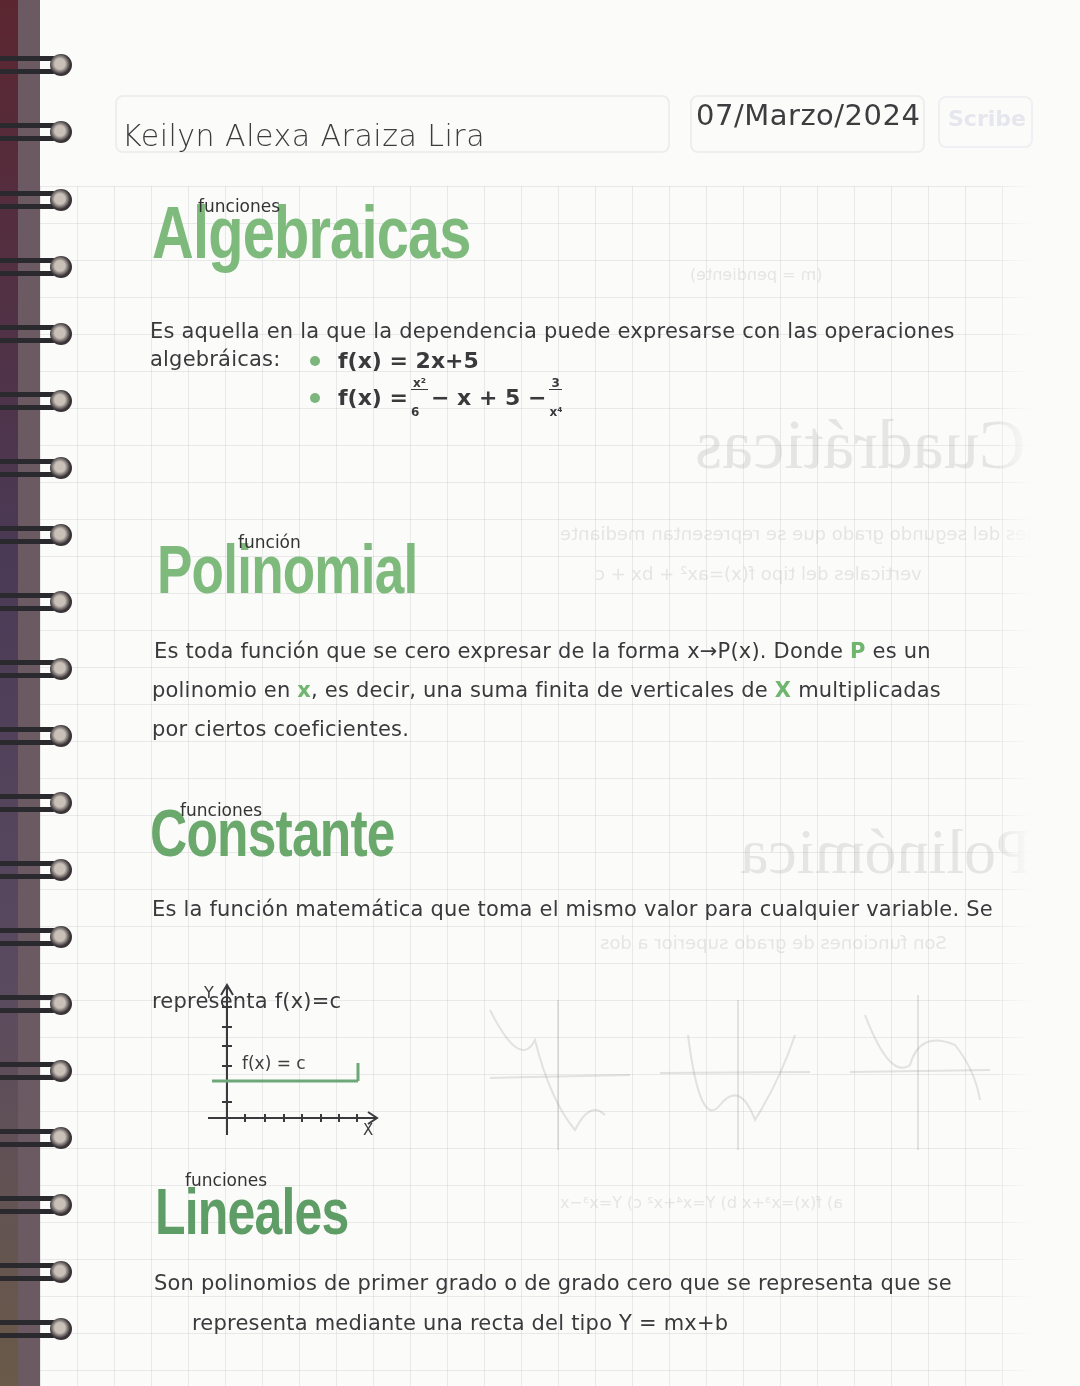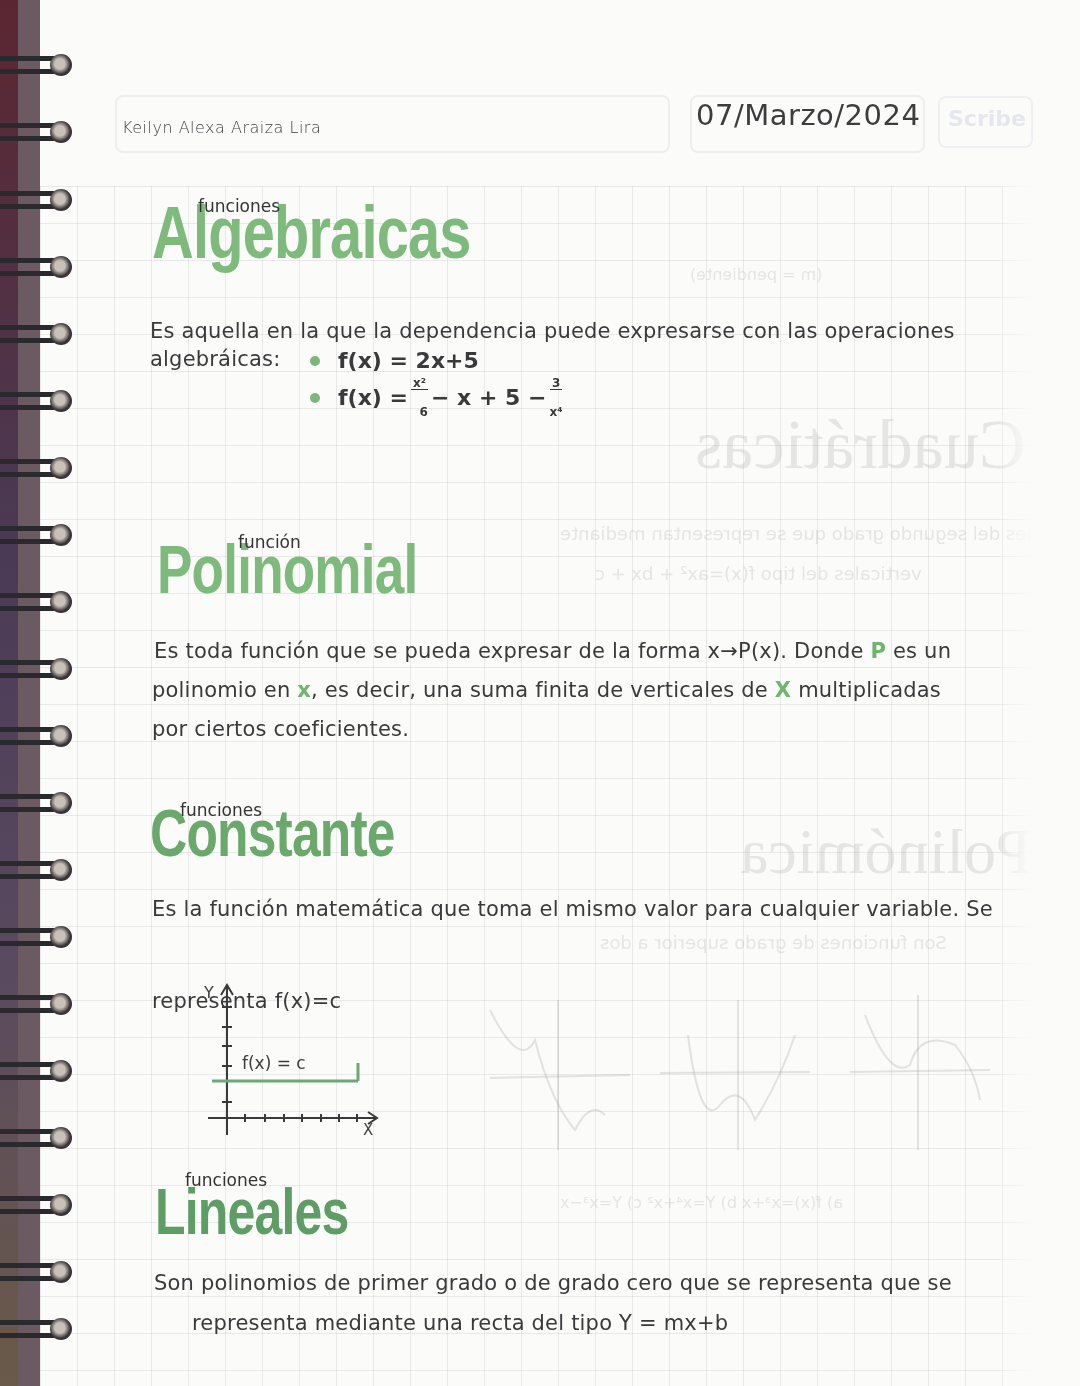--- a/index.html
+++ b/index.html
@@ -27,38 +27,38 @@
     .binding-strip { position: absolute; left: 0; top: 0; width: 18px; height: 1386px;
       background: linear-gradient(to bottom, #5b2630, #4a3a55 40%, #5a4a60 70%, #6a5a48); }
     .ring { position: absolute; left: 0; width: 74px; height: 30px; }
     .ring .wire { position: absolute; left: 0; top: 6px; width: 62px; height: 18px;
       border: 5px solid #2a2a2e; border-left: none; border-radius: 0 14px 14px 0; }
     .ring .hole { position: absolute; left: 50px; top: 4px; width: 22px; height: 22px; border-radius: 50%;
       background: radial-gradient(circle at 45% 45%, #c9c0b8 0 30%, #3a3438 60%); }
 
     .header-box { position: absolute; border: 2px solid #eeeeee; border-radius: 8px; }
     .hw { font-family: "DejaVu Sans", sans-serif; color: #3d3d40; position: absolute; white-space: nowrap; }
-    .name { left: 122px; top: 118px; font-size: 16px; letter-spacing: 0.5px; font-weight: 300; }
+    .name { left: 122px; top: 118px; font-size: 30px; letter-spacing: 0.5px; font-weight: 300; }
     .date { left: 696px; top: 98px; font-size: 29px; letter-spacing: 0.5px; }
     .brand { left: 948px; top: 106px; font-size: 22px; color: #e6e6ee; font-weight: bold; }
 
     .title {
       position: absolute; font-family: "Liberation Sans", sans-serif; font-weight: bold;
       color: #7fba7d; transform: scaleX(0.78); transform-origin: left top; letter-spacing: -1px;
     }
     .title.dark { color: #5c9c62; }
     .subtitle { position: absolute; font-size: 17px; color: #333; font-family: "DejaVu Sans", sans-serif; }
 
     .body-text { position: absolute; font-size: 21px; color: #3a3a3d; line-height: 38px; white-space: nowrap; letter-spacing: 0.2px; }
     .green { color: #6fb56e; font-weight: bold; }
 
     .bullets { position: absolute; left: 310px; top: 342px; list-style: none; font-weight: bold; }
     .bullets li { height: 37px; font-size: 22px; color: #3a3a3d; display: flex; align-items: center; }
     .bullets li .dot { width: 10px; height: 10px; border-radius: 50%; background: #7db67c; margin-right: 18px; display: inline-block; }
-    .frac { display: inline-flex; flex-direction: column; align-items: flex-end; font-size: 12px; line-height: 12px; vertical-align: middle; margin: 0 3px; gap: 16px; }
+    .frac { display: inline-flex; flex-direction: column; align-items: flex-start; font-size: 12px; line-height: 12px; vertical-align: middle; margin: 0 3px; gap: 16px; }
     .frac .num { border-bottom: 1px solid #3a3a3d; padding: 0 2px; }
 
     .ghost { position: absolute; color: rgba(150,150,150,0.22); white-space: nowrap; }
 
     .mini-graph { position: absolute; left: 180px; top: 975px; width: 220px; height: 170px; }
   </style>
 </head>
 <body>
 
 <div class="page">
@@ -116,21 +116,21 @@
           <span>x⁴</span>
         </span>
     </li>
   </ul>
 </div>
 
 <div>
   <div class="title" style="left:157px;top:530px;font-size:68px;">Polinomial</div>
   <div class="subtitle" style="left:238px;top:532px;">función</div>
   <div class="body-text" style="left:154px;top:632px;">
-    <span>Es toda función que se pueda expresar de la forma x→P(x). Donde </span><span class="green">P</span><span> es un</span>
+    <span>Es toda función que se cero expresar de la forma x→P(x). Donde </span><span class="green">P</span><span> es un</span>
   </div>
   <div class="body-text" style="left:152px;top:671px;">
     <span>polinomio en </span><span class="green">x</span><span>, es decir, una suma finita de verticales de </span><span class="green">X</span><span> multiplicadas</span>
   </div>
   <div class="body-text" style="left:152px;top:710px;">por ciertos coeficientes.</div>
 </div>
 
 <div>
   <div class="title dark" style="left:150px;top:795px;font-size:66px;color:#6aa86c;">Constante</div>
   <div class="subtitle" style="left:180px;top:800px;">funciones</div>

